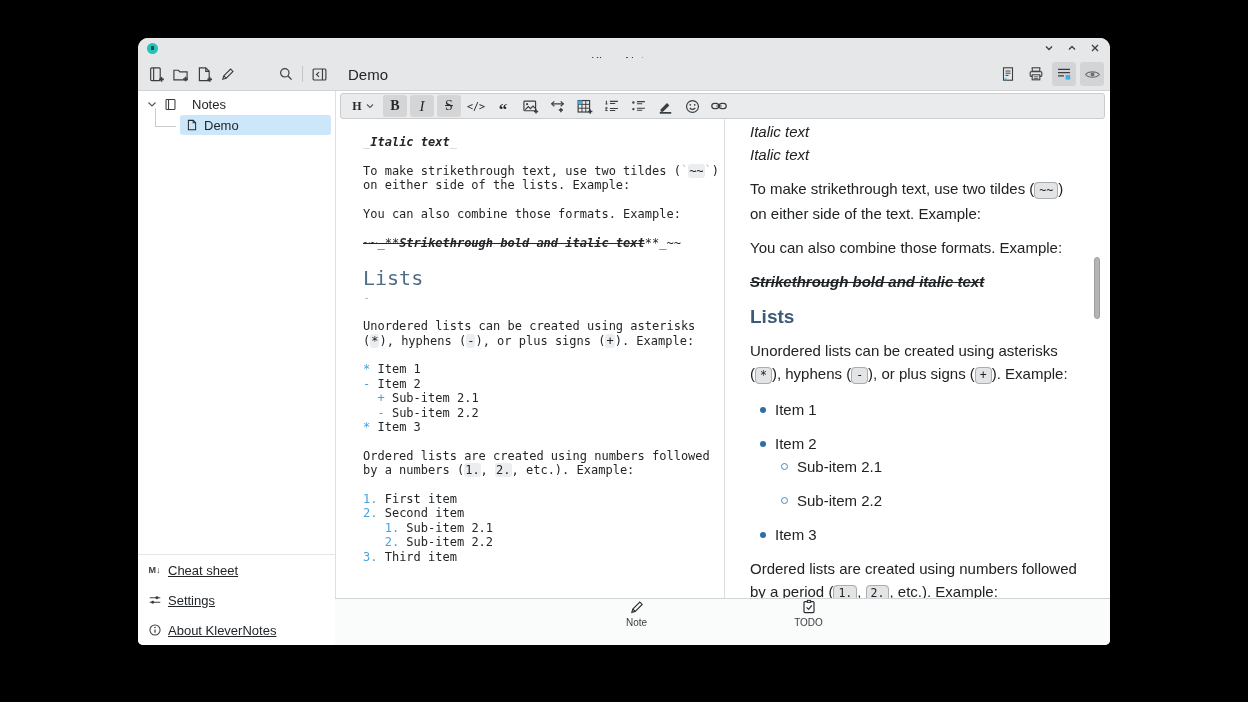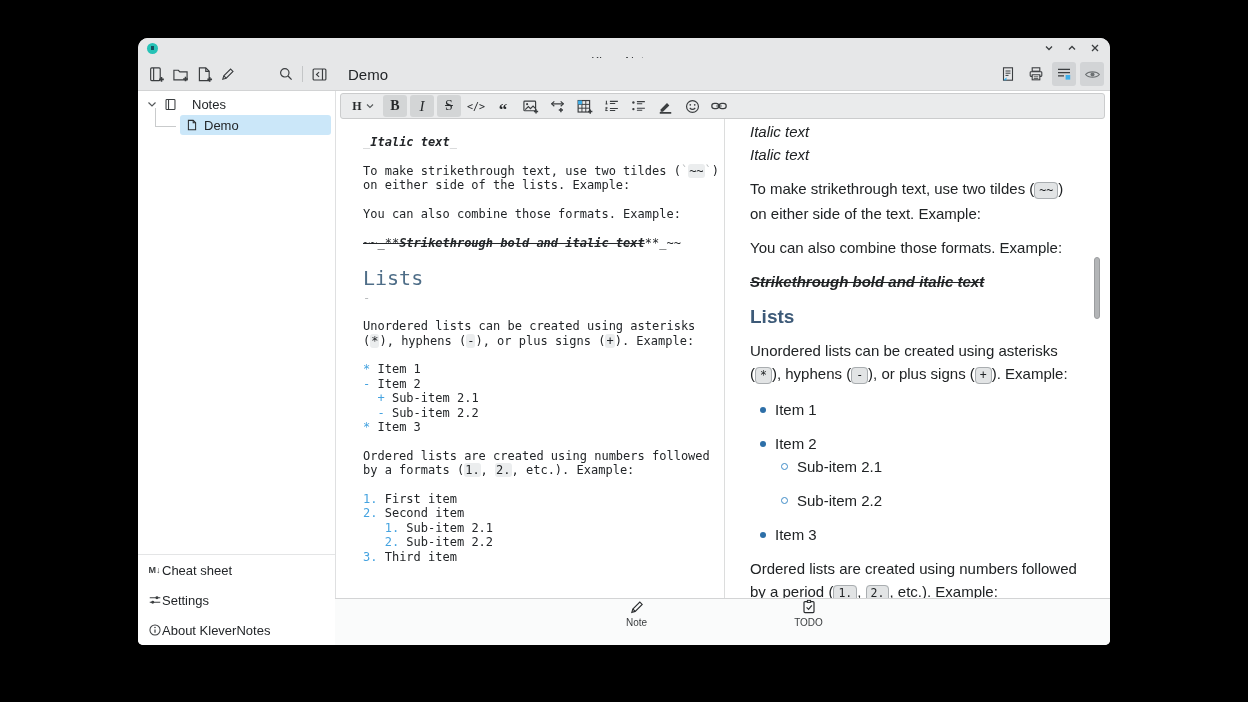--- a/index.html
+++ b/index.html
@@ -35,21 +35,21 @@
   .tree-connector{position:absolute;left:17px;top:17px;width:20px;height:18px;
                   border-left:1px solid #c9cbcc;border-bottom:1px solid #c9cbcc;}
   .tree-note{position:absolute;left:42px;top:24px;width:151px;height:20px;background:#cbe7f9;
              border-radius:3px;display:flex;align-items:center;}
   .tree-note .ticon{margin-left:6px;display:flex;}
   .tree-note .tlabel{font-size:13px;margin-left:6px;}
   .side-footer{position:absolute;left:0;bottom:0;width:100%;}
   .side-footer .fsep{height:1px;background:#e4e5e6;}
   .frow{height:30px;display:flex;align-items:center;}
   .frow .ficon{width:15px;margin-left:9px;display:flex;justify-content:center;}
-  .frow .flabel{font-size:13px;color:#232629;}
+  .frow .flabel{font-size:13px;margin-left:6px;color:#232629;text-decoration:underline;}
   .md-glyph{font-size:9px;font-weight:bold;color:#3a3d3f;letter-spacing:0;}
   
   .main{position:absolute;left:197px;top:53px;right:0;bottom:0;}
   .fmt-toolbar{position:absolute;left:5px;right:5px;top:2px;height:26px;background:#eaebec;
                border:1px solid #cbcccd;border-radius:3px;display:flex;align-items:center;
                padding-left:6px;box-sizing:border-box;}
   .fmt-btn{min-width:24px;height:22px;display:flex;align-items:center;justify-content:center;
            border-radius:3px;margin-right:3px;}
   .fmt-btn.pressed{background:#d3d5d6;}
   .glyph-serif{font-family:"Liberation Serif",serif;font-size:14px;color:#26292b;}
@@ -364,21 +364,21 @@
             <div class="ed-line"><span>Unordered lists can be created using asterisks</span></div>
             <div class="ed-line"><span>(</span><span class="ed-pill">*</span><span>), hyphens (</span><span class="ed-pill">-</span><span>), or plus signs (</span><span class="ed-pill">+</span><span>). Example:</span></div>
             <div class="ed-line"></div>
             <div class="ed-line"><span class="ed-blue">*</span><span> Item 1</span></div>
             <div class="ed-line"><span class="ed-blue">-</span><span> Item 2</span></div>
             <div class="ed-line"><span>  </span><span class="ed-blue">+</span><span> Sub-item 2.1</span></div>
             <div class="ed-line"><span>  </span><span class="ed-blue">-</span><span> Sub-item 2.2</span></div>
             <div class="ed-line"><span class="ed-blue">*</span><span> Item 3</span></div>
             <div class="ed-line"></div>
             <div class="ed-line"><span>Ordered lists are created using numbers followed</span></div>
-            <div class="ed-line"><span>by a formats (</span><span class="ed-pill">1.</span><span>, </span><span class="ed-pill">2.</span><span>, etc.). Example:</span></div>
+            <div class="ed-line"><span>by a numbers (</span><span class="ed-pill">1.</span><span>, </span><span class="ed-pill">2.</span><span>, etc.). Example:</span></div>
             <div class="ed-line"></div>
             <div class="ed-line"><span class="ed-blue">1.</span><span> First item</span></div>
             <div class="ed-line"><span class="ed-blue">2.</span><span> Second item</span></div>
             <div class="ed-line"><span>   </span><span class="ed-blue">1.</span><span> Sub-item 2.1</span></div>
             <div class="ed-line"><span>   </span><span class="ed-blue">2.</span><span> Sub-item 2.2</span></div>
             <div class="ed-line"><span class="ed-blue">3.</span><span> Third item</span></div>
           </div>
         <div class="preview">
           <div id="preview-content">
               <div class="pv-p tight"><span class="pv-em">Italic text</span></div>

